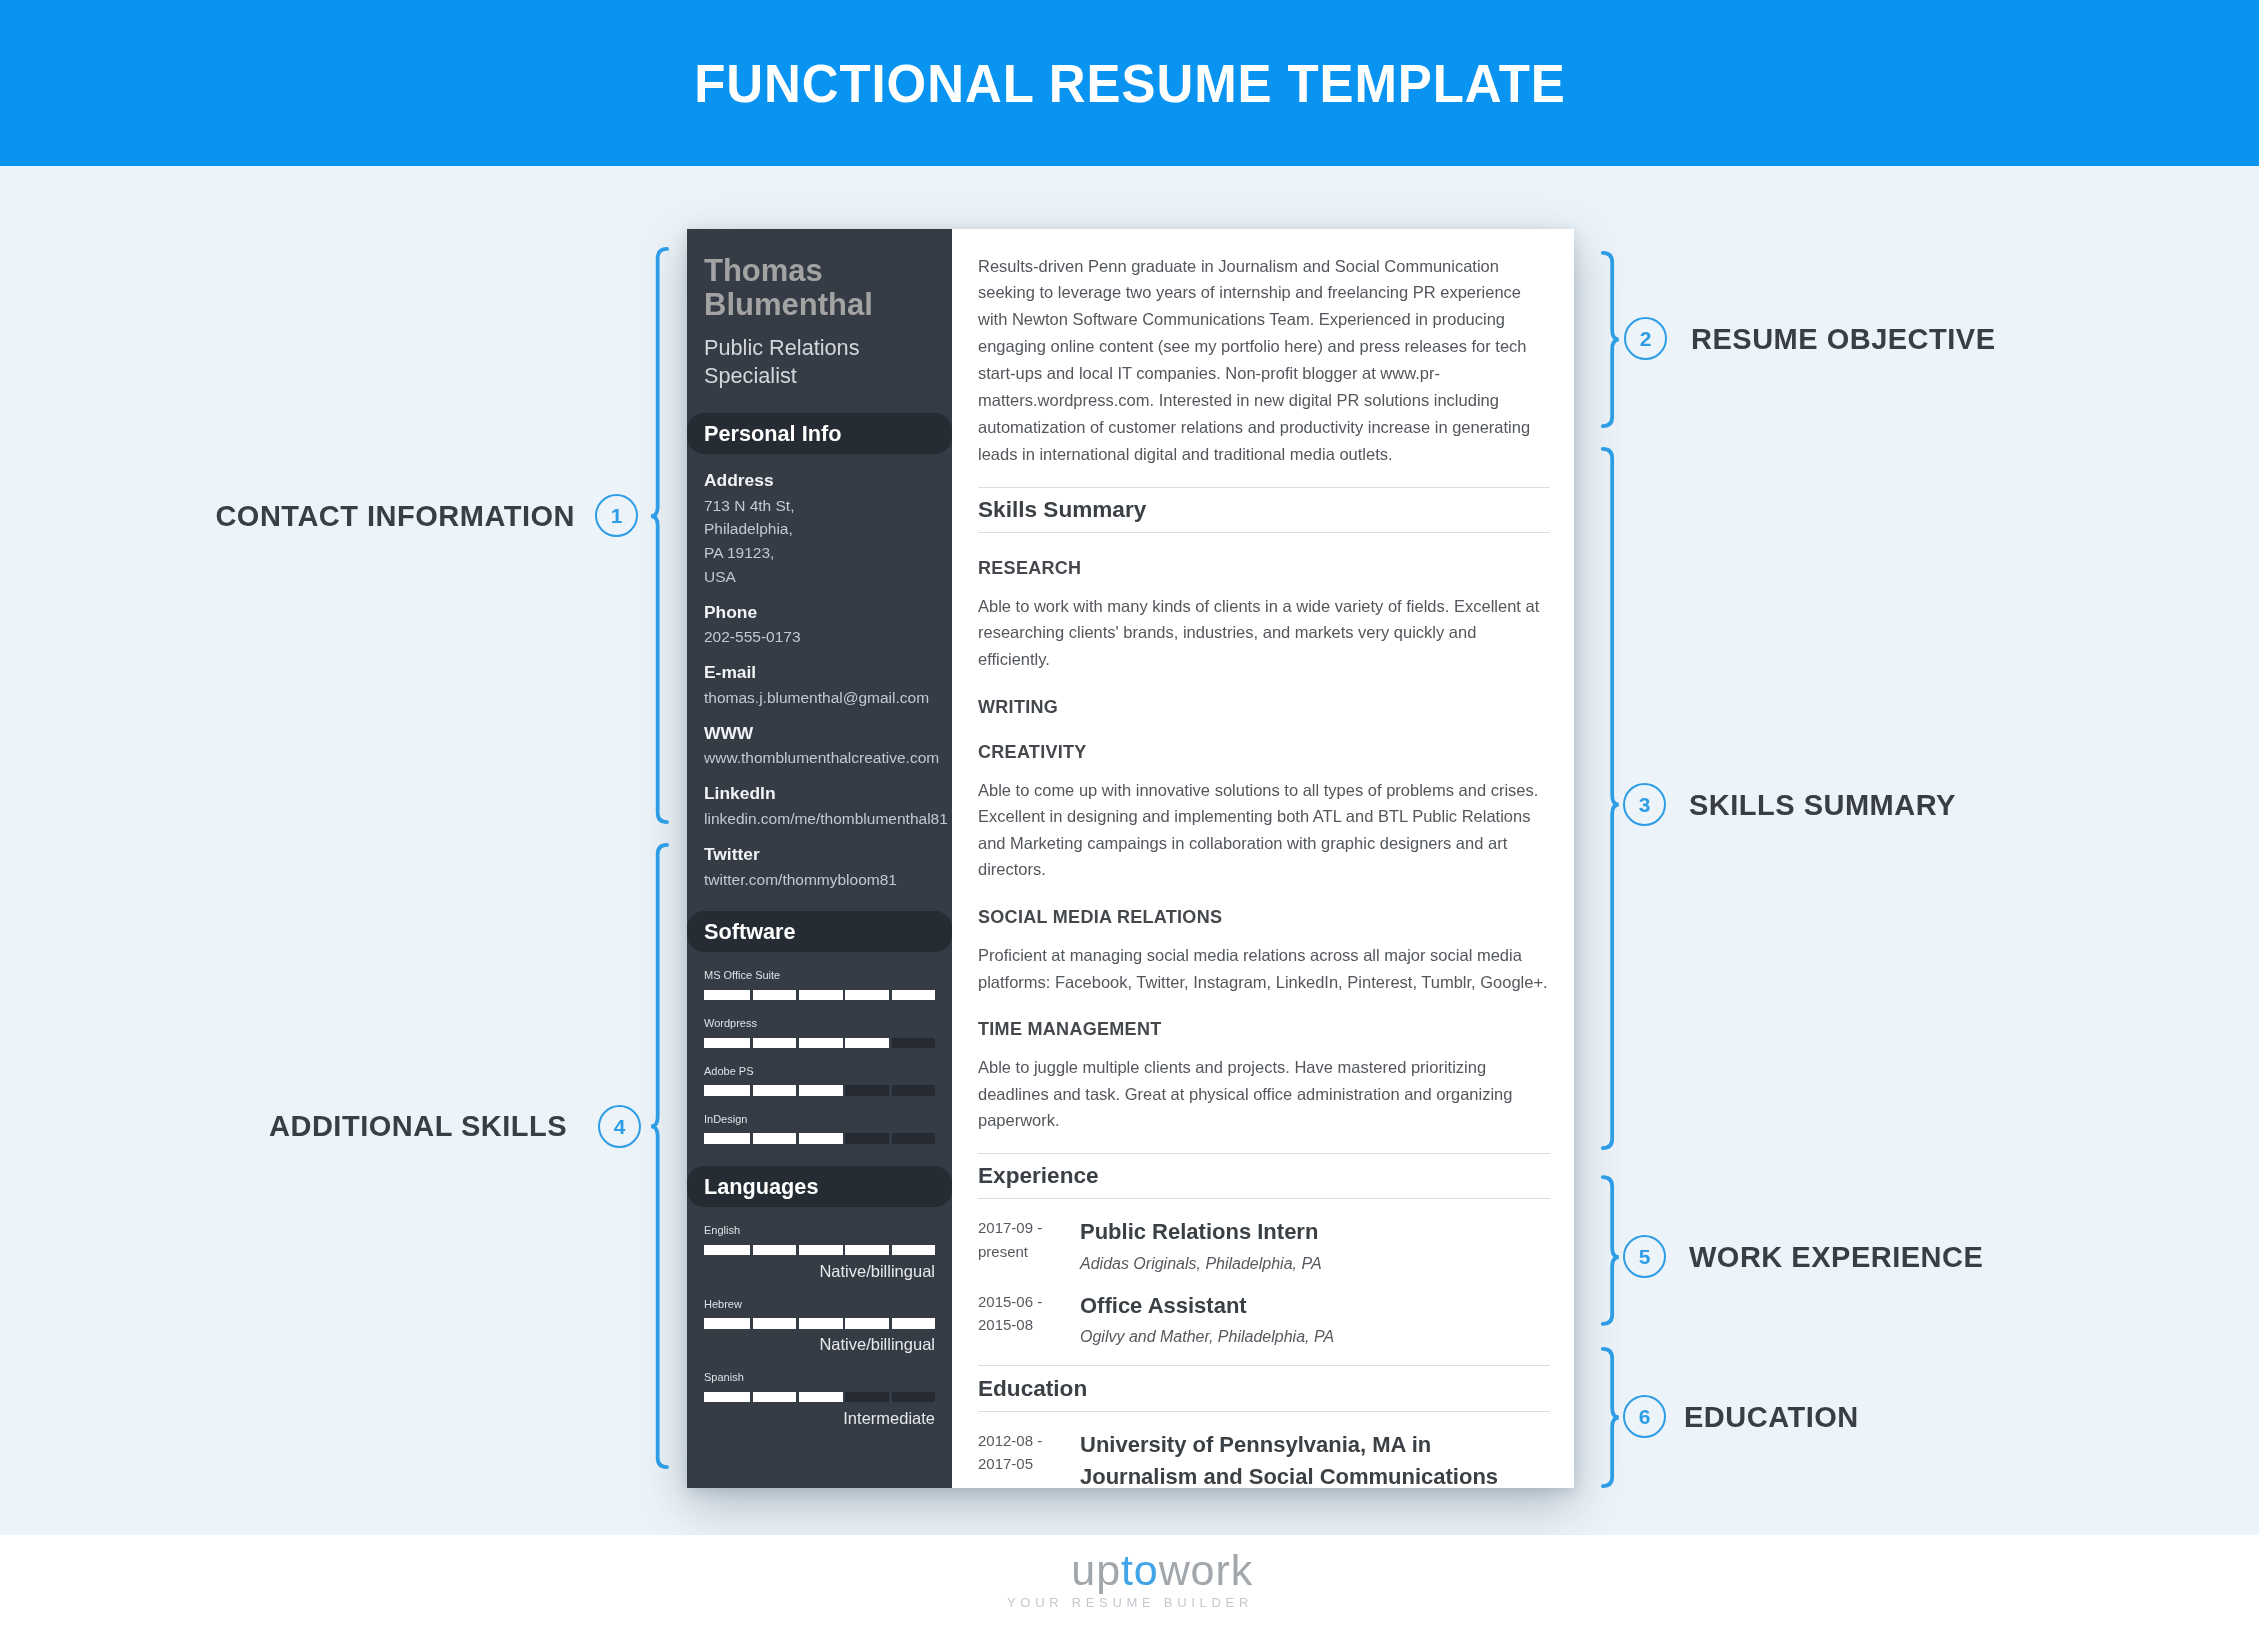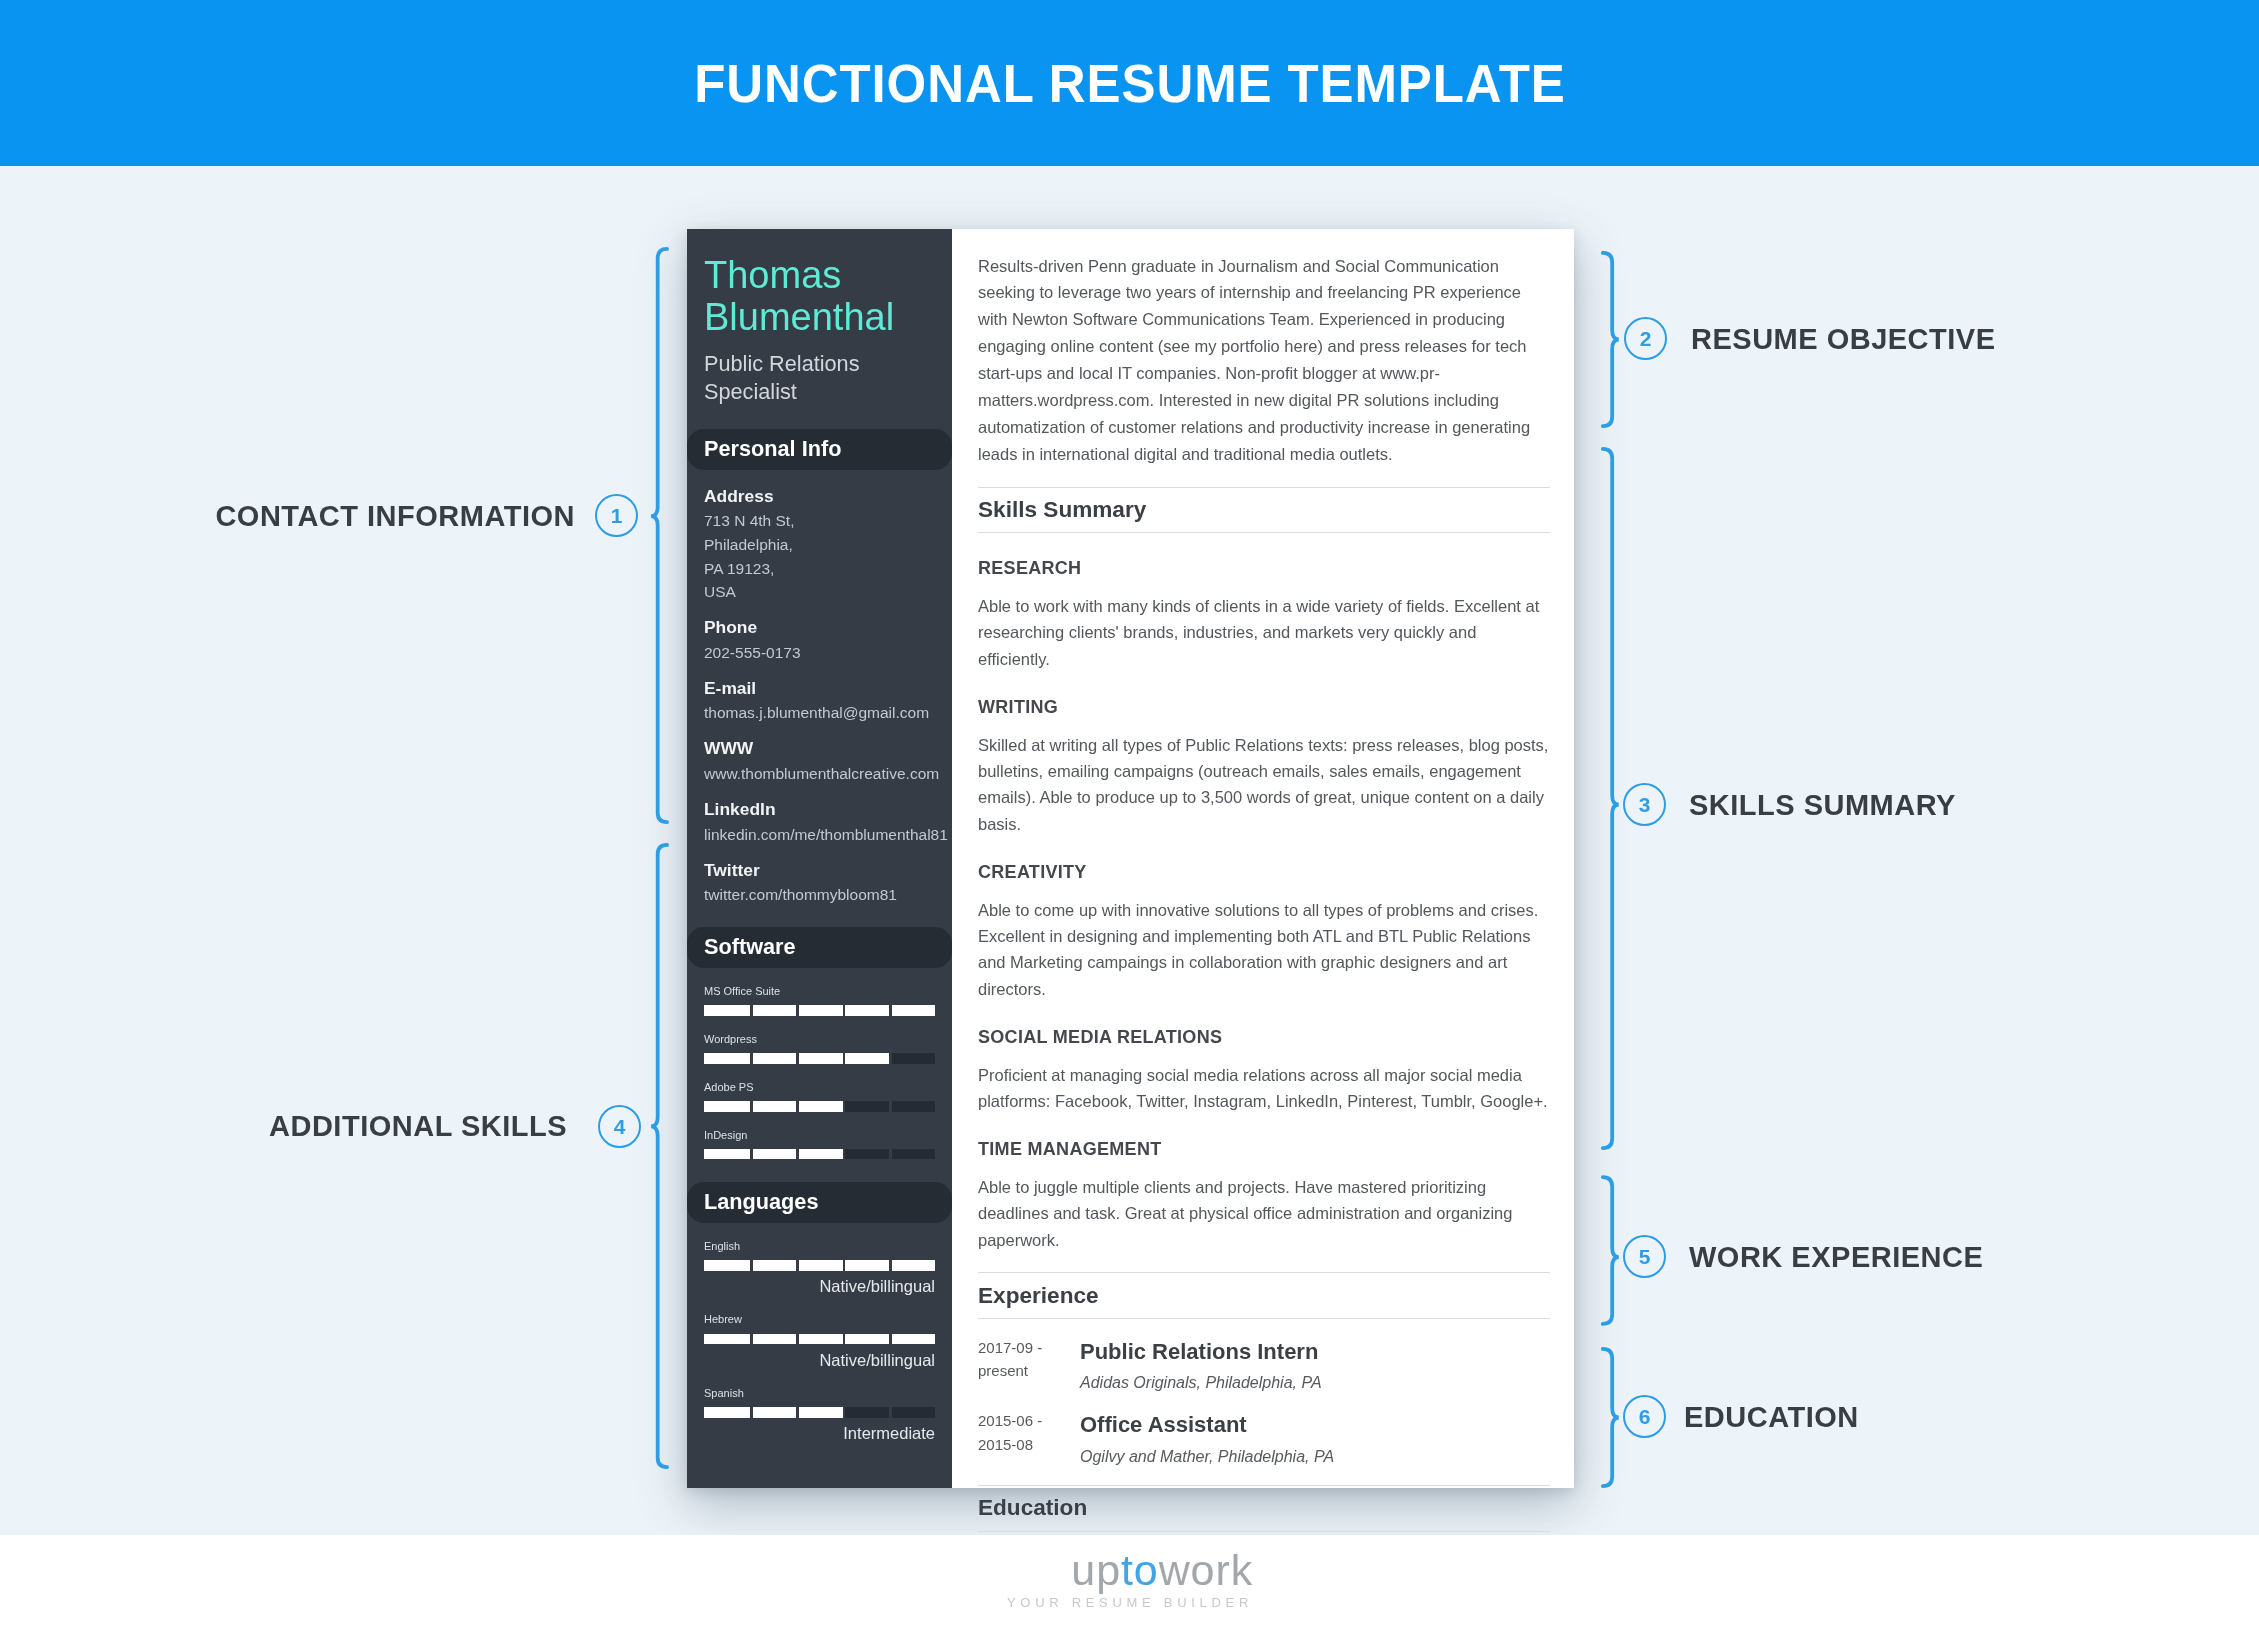--- a/index.html
+++ b/index.html
@@ -25,21 +25,21 @@
   
   .page {
     position:absolute; left:687px; top:229px; width:887px; height:1259px;
     background:#ffffff; display:flex;
     box-shadow:0 17px 47px rgba(40,60,80,.30), 0 3.8px 13px rgba(40,60,80,.16);
   }
   .side {
     width:265px; flex:0 0 265px; background:#353c46; color:#ffffff;
     padding:24.5px 17px 19px 17px;
   }
-  .side h2 { font-size:38px; line-height:1.12; font-weight:normal; color:#5eead4; }
+  .side h2 { font-size:31px; line-height:1.12; font-weight:bold; color:#a3a3a3; }
   .side .subtitle { font-size:21.7px; line-height:1.3; color:#d3d7dc; margin-top:11.3px; }
   .side .band {
     background:#262c34; margin:22.6px -17px 0 -17px; padding:7.5px 17px;
     font-size:21.7px; font-weight:bold; color:#fff;border-radius:17px;
   }
   .pi-label { font-size:17.4px; font-weight:bold; color:#f1f3f5; margin-top:16px; }
   .pi-line  { font-size:15.5px; color:#c3c9d0; margin-top:5.6px; white-space:nowrap; }
   .skill { margin-top:17px; }
   .skill-name { font-size:11px; color:#dde1e5; }
   .bar {
@@ -211,21 +211,20 @@
 
   <div class="main">
     <p class="obj">Results-driven Penn graduate in Journalism and Social Communication seeking to leverage two years of internship and freelancing PR experience with Newton Software Communications Team. Experienced in producing engaging online content (see my portfolio here) and press releases for tech start-ups and local IT companies. Non-profit blogger at www.pr-matters.wordpress.com. Interested in new digital PR solutions including automatization of customer relations and productivity increase in generating leads in international digital and traditional media outlets.</p>
 
     <div class="heading">Skills Summary</div>
 
     <div class="skillname">RESEARCH</div>
     <p class="skilldesc">Able to work with many kinds of clients in a wide variety of fields. Excellent at researching clients' brands, industries, and markets very quickly and efficiently.</p>
 
     <div class="skillname">WRITING</div>
-    <p class="skilldesc">Skilled at writing all types of Public Relations texts: press releases, blog posts, bulletins, emailing campaigns (outreach emails, sales emails, engagement emails). Able to produce up to 3,500 words of great, unique content on a daily basis.</p>
 
     <div class="skillname">CREATIVITY</div>
     <p class="skilldesc">Able to come up with innovative solutions to all types of problems and crises. Excellent in designing and implementing both ATL and BTL Public Relations and Marketing campaings in collaboration with graphic designers and art directors.</p>
 
     <div class="skillname">SOCIAL MEDIA RELATIONS</div>
     <p class="skilldesc">Proficient at managing social media relations across all major social media platforms: Facebook, Twitter, Instagram, LinkedIn, Pinterest, Tumblr, Google+.</p>
 
     <div class="skillname">TIME MANAGEMENT</div>
     <p class="skilldesc">Able to juggle multiple clients and projects. Have mastered prioritizing deadlines and task. Great at physical office administration and organizing paperwork.</p>
 

